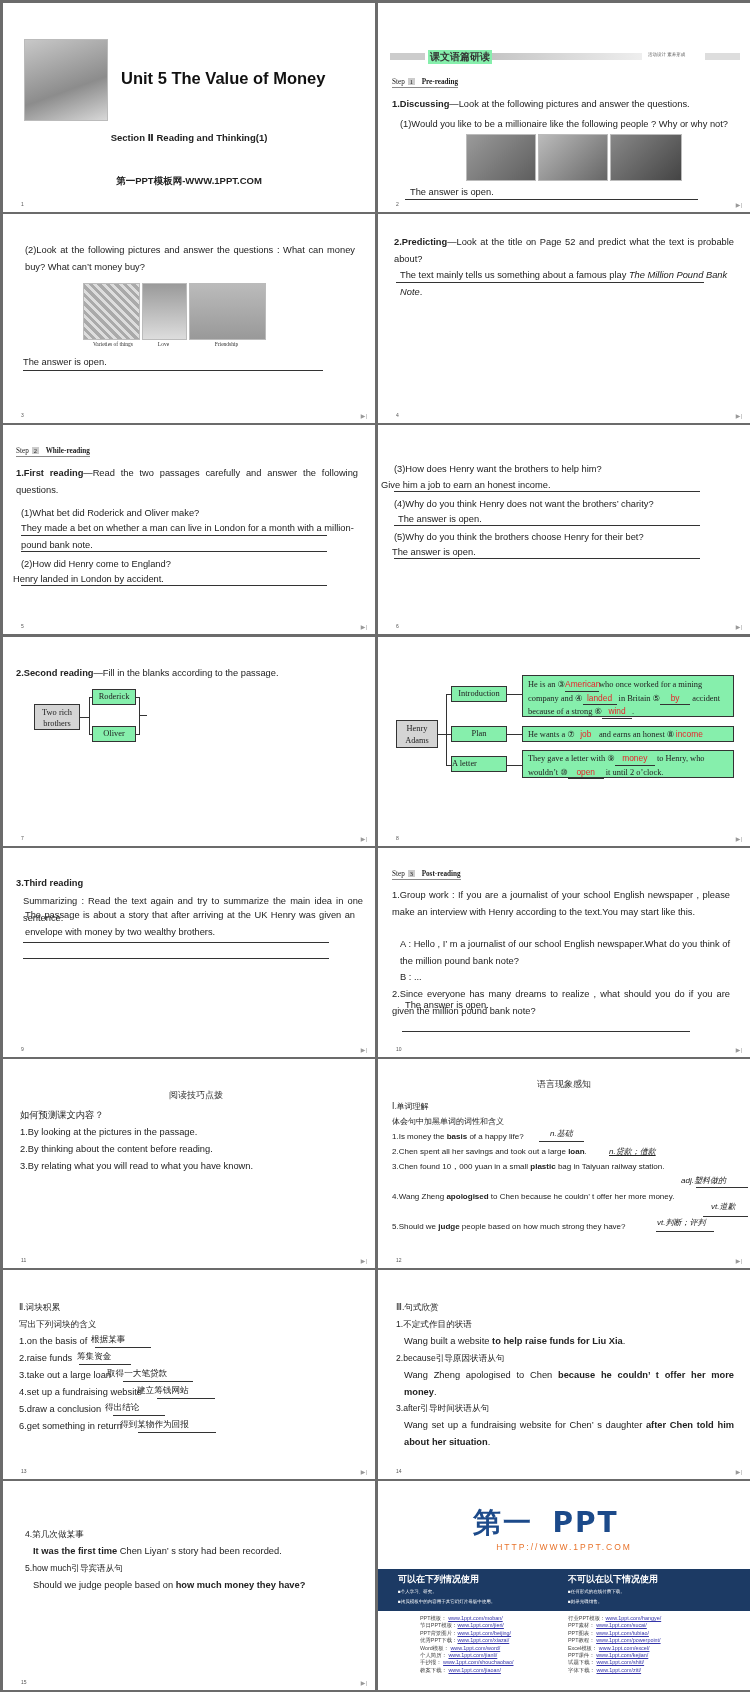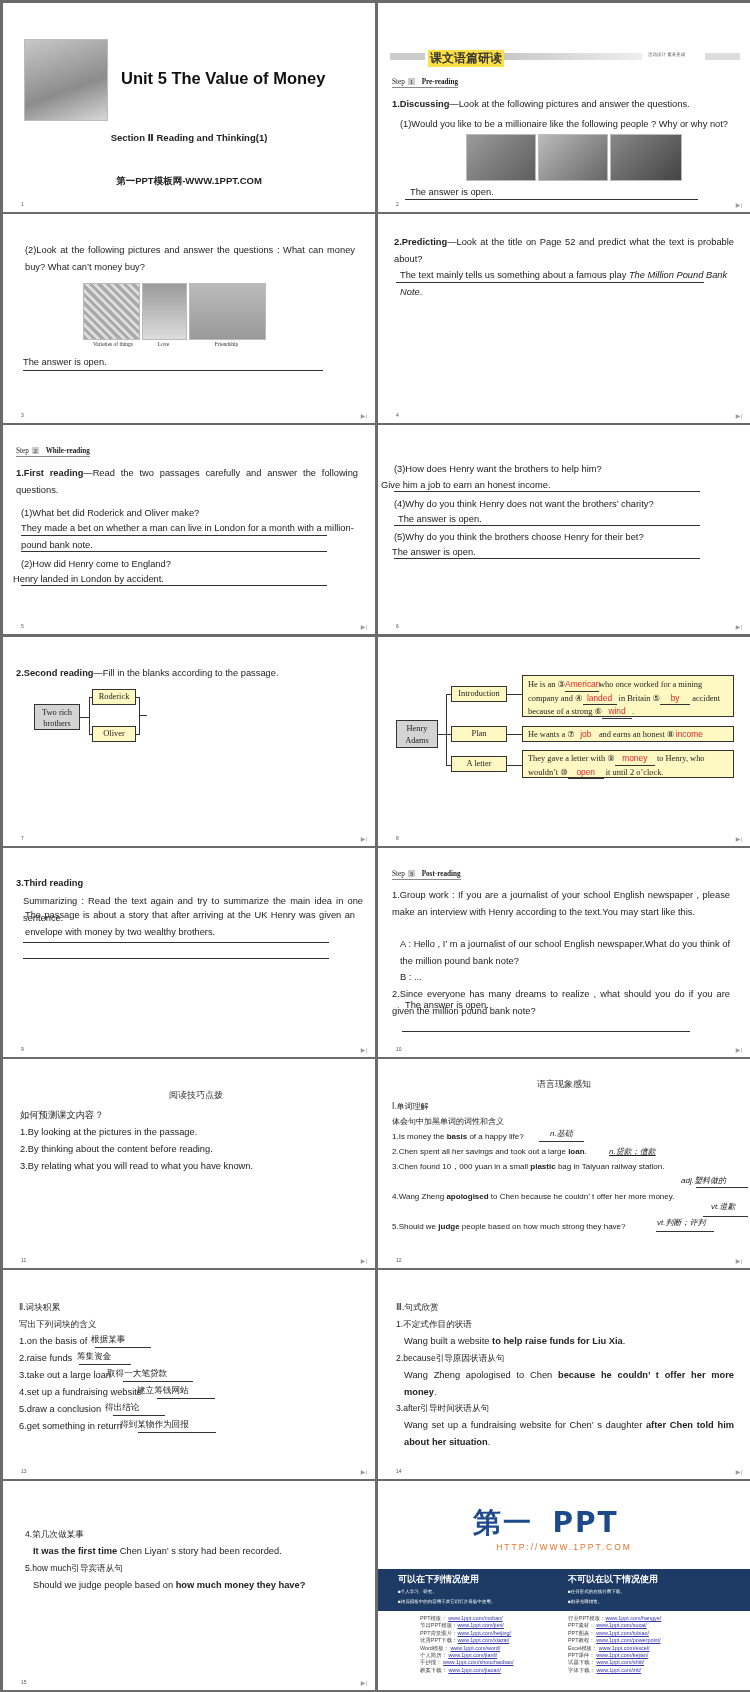--- a/index.html
+++ b/index.html
@@ -5,21 +5,21 @@
   html,body{margin:0;padding:0;background:#6b6b6b;}
   body{width:750px;height:1692px;position:relative;overflow:hidden;font-family:"Liberation Sans","DejaVu Sans",sans-serif;}
   .grid{position:absolute;left:0;top:0;width:750px;height:1692px;}
   .slide{position:absolute;width:372px;height:209px;background:#fff;overflow:hidden;box-sizing:border-box;}
   .pn{position:absolute;left:18px;bottom:5px;font-size:5px;color:#555;}
   .nav{position:absolute;right:8px;bottom:4px;font-size:6px;color:#999;}
   .red{color:#e8232a;}
   .t{position:absolute;font-size:9.3px;color:#222;line-height:16px;}
   .uline{position:absolute;border-bottom:1px solid #333;height:0;}
   b{font-weight:bold;}
-  .box{position:absolute;border:1px solid #333;background:#fef9c3;font-family:"Liberation Serif",serif;font-size:8.4px;color:#222;box-sizing:border-box;}
+  .box{position:absolute;border:1px solid #333;background:#86efac;font-family:"Liberation Serif",serif;font-size:8.4px;color:#222;box-sizing:border-box;}
   .graybox{background:#d4d4d4;}
   .hline{position:absolute;height:1px;background:#333;}
   .vline{position:absolute;width:1px;background:#333;}
   .blank{display:inline-block;border-bottom:1px solid #333;text-align:center;color:#e8232a;font-family:"Liberation Sans",sans-serif;}
   .pic{position:absolute;background:linear-gradient(135deg,#9a9a9a,#5e5e5e);border:1px solid #bbb;}
   .steplbl{position:absolute;font-family:"Liberation Serif",serif;font-size:7.2px;color:#222;border-bottom:1px solid #888;padding-bottom:1px;}
   .stepnum{display:inline-block;background:#ccc;padding:0 2px;margin:0 3px;font-size:6.5px;}
   .links{position:absolute;font-size:5.4px;line-height:7.4px;color:#444;}
   .links a{color:#3333aa;text-decoration:underline;}
 </style>
@@ -31,21 +31,21 @@
   <div class="slide" style="left:3px;top:3px;">
     <div class="pic" style="left:21px;top:36px;width:82px;height:80px;background:linear-gradient(160deg,#c8c8c8,#8c8c8c 60%,#d8d8d8);"></div>
     <div style="position:absolute;left:118px;top:66px;font-size:16.5px;font-weight:bold;color:#111;">Unit 5  The Value of Money</div>
     <div style="position:absolute;left:0;width:372px;text-align:center;top:129px;font-size:9.5px;font-weight:bold;color:#222;">Section Ⅱ   Reading and Thinking(1)</div>
     <div style="position:absolute;left:0;width:372px;text-align:center;top:172px;font-size:9.5px;font-weight:bold;color:#222;">第一PPT模板网-WWW.1PPT.COM</div>
     <div class="pn">1</div>
   </div>
 
   <div class="slide" style="left:378px;top:3px;">
     <div style="position:absolute;left:12px;top:50px;width:350px;height:7px;background:linear-gradient(90deg,#ccc 0%,#ccc 10%,#fff 10%,#fff 28%,#c4c4c4 28%,#eee 72%,#fff 72%,#fff 90%,#ddd 90%);"></div>
-    <div style="position:absolute;left:50px;top:47px;font-size:12px;font-weight:bold;color:#333;background:#fde047;padding:0 2px;">课文语篇研读</div>
+    <div style="position:absolute;left:50px;top:47px;font-size:10px;font-weight:bold;color:#333;background:#86efac;padding:0 2px;">课文语篇研读</div>
     <div style="position:absolute;left:268px;top:49px;font-size:4.5px;color:#555;background:#fff;padding:0 2px;">活动设计  素养形成</div>
     <div class="steplbl" style="left:14px;top:75px;"><span>Step</span><span class="stepnum">1</span>&nbsp;&nbsp;<b>Pre-reading</b></div>
     <div class="t" style="left:14px;top:93px;"><b>1.Discussing</b><span>—Look at the following pictures and answer the questions.</span></div>
     <div class="t" style="left:22px;top:113px;width:340px;text-align:justify;">(1)Would you like to be a millionaire like the following people ? Why or why not?</div>
     <div class="pic" style="left:88px;top:131px;width:68px;height:45px;"></div>
     <div class="pic" style="left:160px;top:131px;width:68px;height:45px;background:linear-gradient(135deg,#bbb,#666);"></div>
     <div class="pic" style="left:232px;top:131px;width:70px;height:45px;background:linear-gradient(135deg,#888,#444);"></div>
     <div class="t red" style="left:32px;top:181px;">The answer is open.</div>
     <div class="uline" style="left:27px;top:196px;width:293px;"></div>
     <div class="pn">2</div>
@@ -121,21 +121,21 @@
 
   <div class="slide" style="left:378px;top:637px;">
     <div class="box graybox" style="left:18px;top:83px;width:42px;height:28px;text-align:center;line-height:12px;padding-top:2px;"><span>Henry Adams</span></div>
     <div class="hline" style="left:60px;top:97px;width:8px;"></div>
     <div class="vline" style="left:68px;top:57px;height:72px;"></div>
     <div class="hline" style="left:68px;top:57px;width:6px;"></div>
     <div class="hline" style="left:68px;top:97px;width:6px;"></div>
     <div class="hline" style="left:68px;top:128px;width:6px;"></div>
     <div class="box" style="left:73px;top:49px;width:56px;height:16px;text-align:center;line-height:14px;">Introduction</div>
     <div class="box" style="left:73px;top:89px;width:56px;height:16px;text-align:center;line-height:14px;">Plan</div>
-    <div class="box" style="left:73px;top:119px;width:56px;height:16px;text-align:center;line-height:14px;">A letter</div>
+    <div class="box" style="left:73px;top:119px;width:56px;height:16px;text-align:left;line-height:14px;">A letter</div>
     <div class="hline" style="left:129px;top:57px;width:16px;"></div>
     <div class="hline" style="left:129px;top:97px;width:16px;"></div>
     <div class="hline" style="left:129px;top:128px;width:16px;"></div>
     <div class="box" style="left:144px;top:38px;width:212px;height:42px;padding:2px 5px;line-height:12.5px;">
       <span>He is an ③</span><span class="blank" style="width:34px;">American</span><span>who once worked for a mining company and ④</span><span class="blank" style="width:34px;">landed</span><span> in Britain ⑤</span><span class="blank" style="width:30px;">by</span><span> accident because of a strong ⑥</span><span class="blank" style="width:30px;">wind</span><span>.</span>
     </div>
     <div class="box" style="left:144px;top:89px;width:212px;height:16px;padding:1px 5px;line-height:13px;white-space:nowrap;">
       <span>He wants a ⑦</span><span class="blank" style="width:22px;">job</span><span> and earns an honest ⑧</span><span class="blank" style="width:30px;">income</span>
     </div>
     <div class="box" style="left:144px;top:113px;width:212px;height:28px;padding:1px 5px;line-height:12.5px;">

